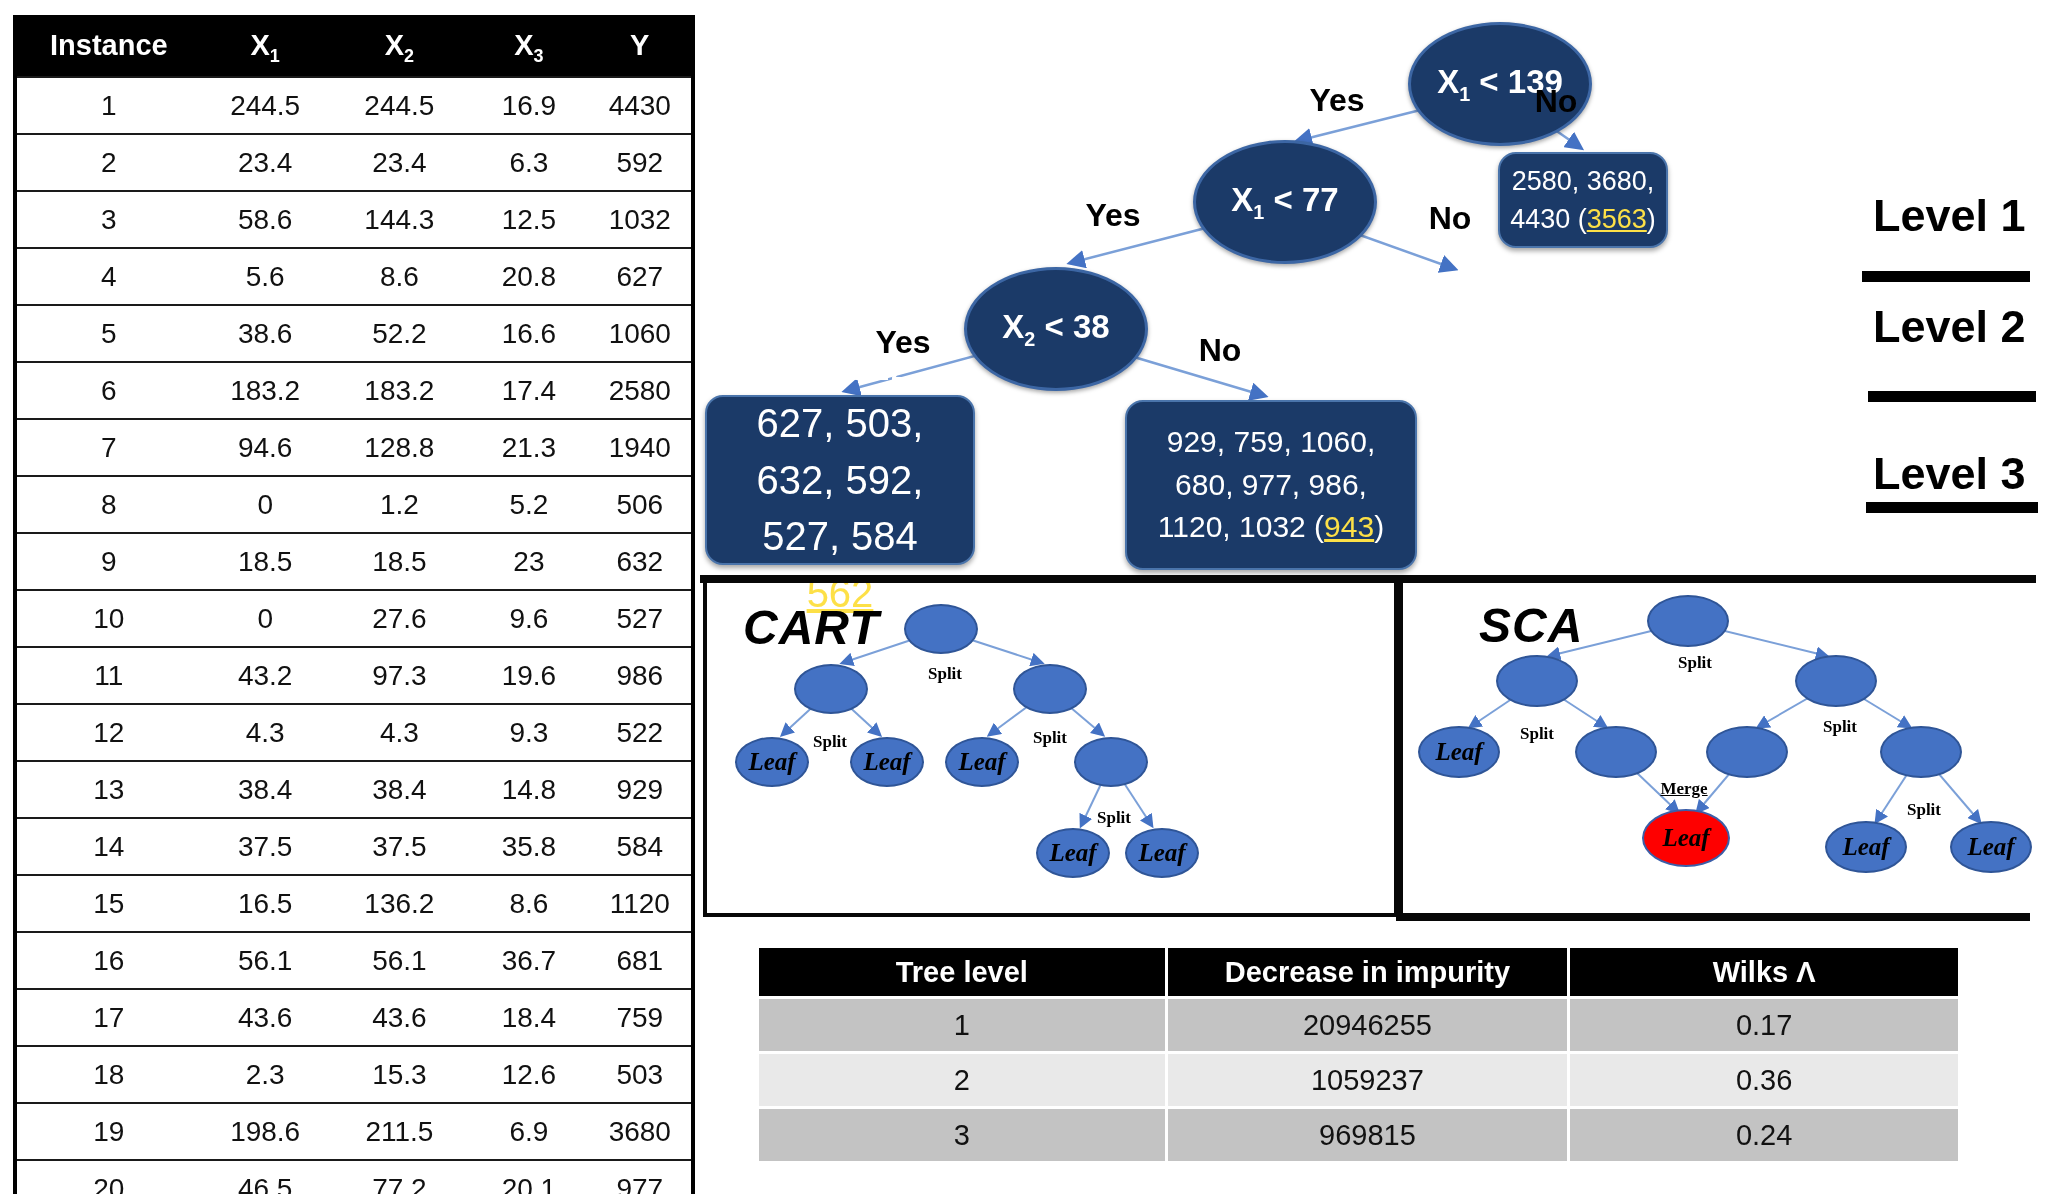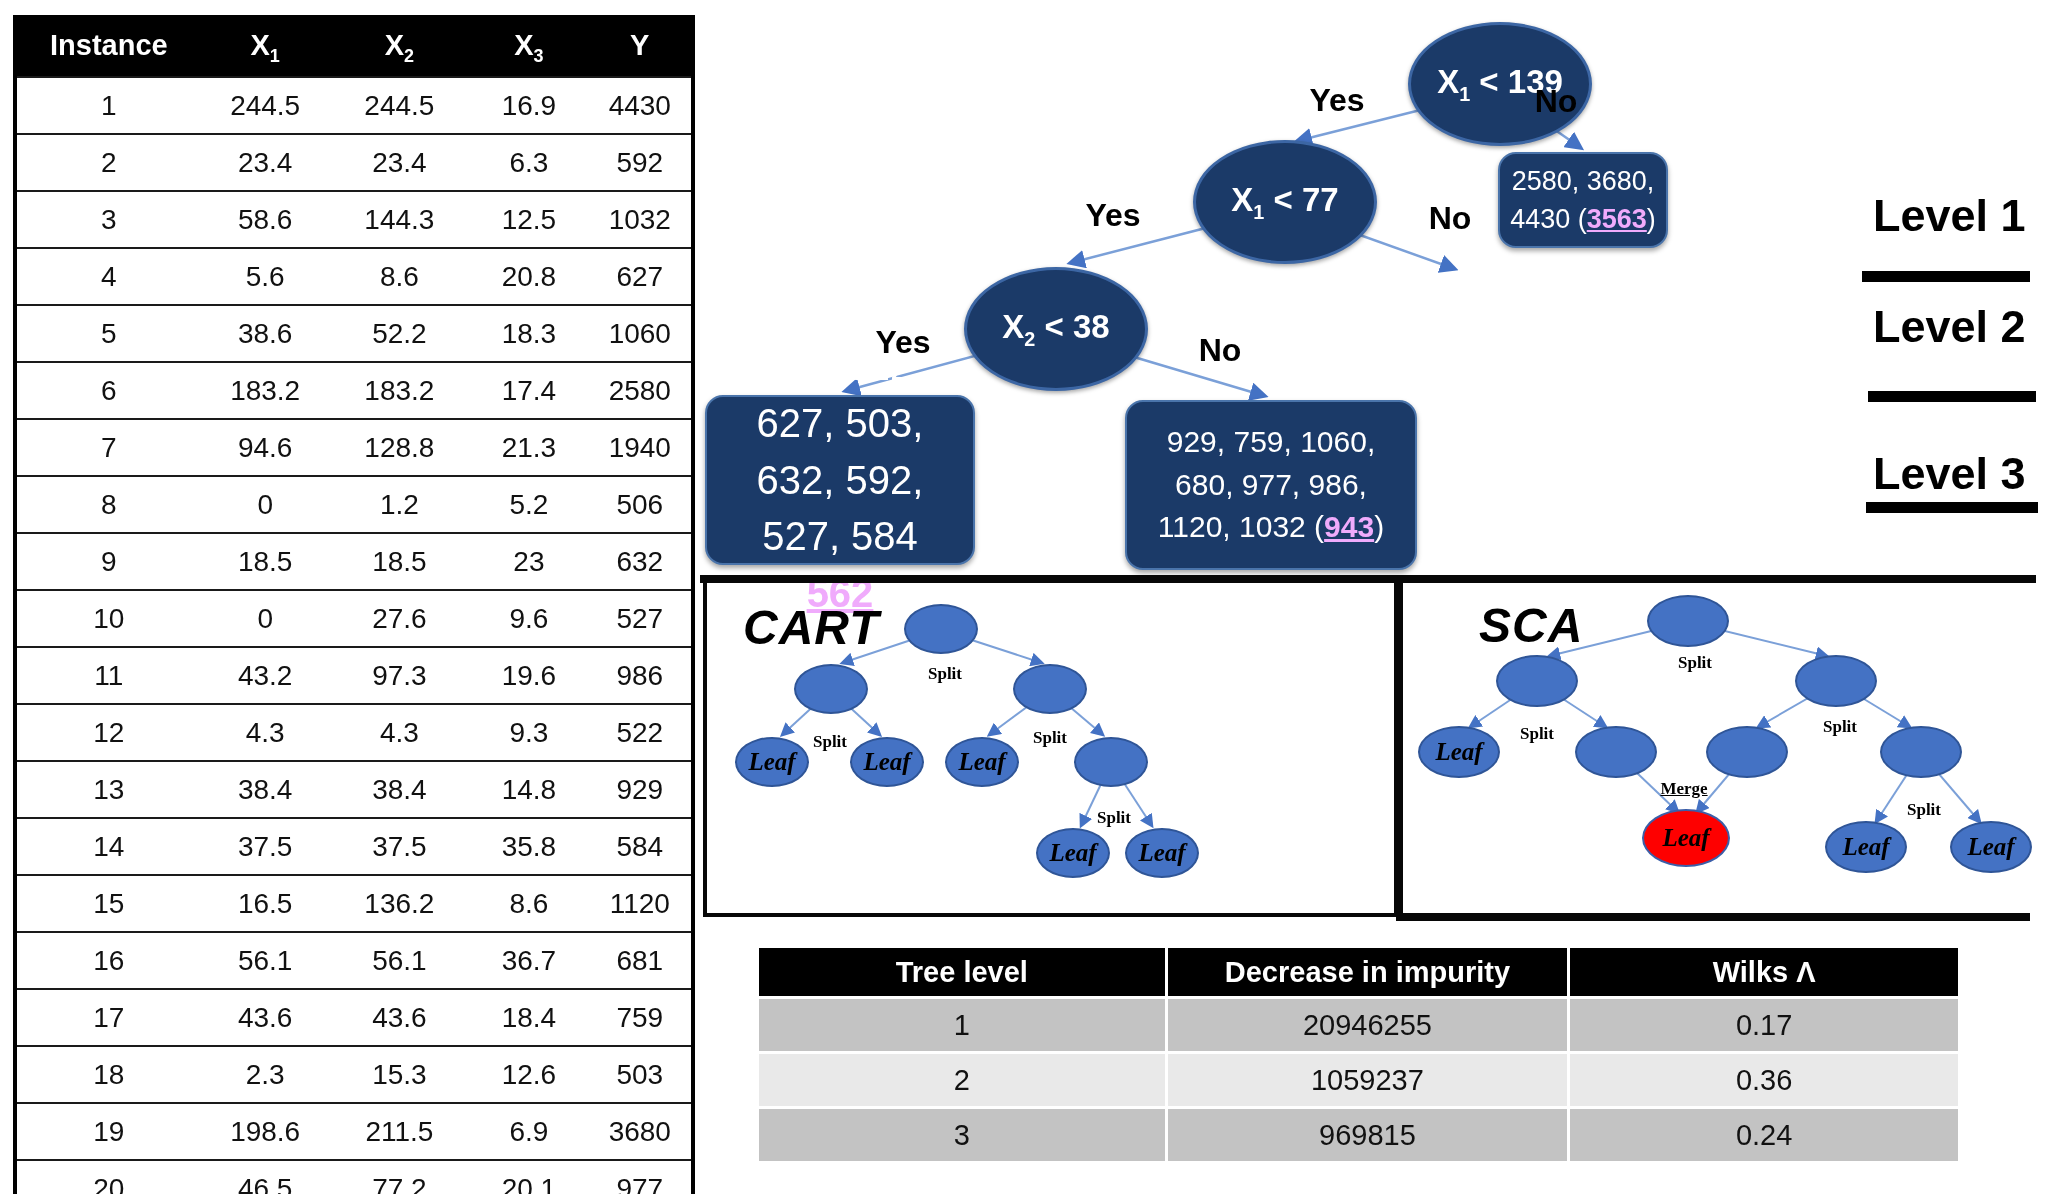--- a/index.html
+++ b/index.html
@@ -18,21 +18,21 @@
   
   .edges{position:absolute;left:0;top:0;pointer-events:none;}
   .dnode{position:absolute;background:#1b3a68;border:3px solid #3c66a4;border-radius:50%;
          color:#fff;display:flex;align-items:center;justify-content:center;
          font-size:33px;font-weight:bold;box-sizing:border-box;
          box-shadow:0 2px 4px rgba(0,0,0,.35);}
   .dnode sub{font-size:0.6em;}
   .dleaf{position:absolute;background:#1b3a68;border:2px solid #4a74ab;border-radius:18px;
          color:#fff;display:flex;align-items:center;justify-content:center;text-align:center;
          box-sizing:border-box;line-height:1.42;box-shadow:0 3px 5px rgba(0,0,0,.35);}
-  .mean{color:#f0abfc;font-weight:bold;text-decoration:underline;}
+  .mean{color:#fde047;font-weight:normal;text-decoration:underline;}
   .yn{position:absolute;transform:translate(-50%,-50%);font-weight:bold;font-size:32px;color:#000;}
   .lvl{position:absolute;font-weight:bold;font-size:45px;color:#000;white-space:nowrap;}
   .bar{position:absolute;background:#000;height:11px;}
 
   
   .hline{position:absolute;background:#070707;}
   .vline{position:absolute;background:#070707;}
   .cart-rect{position:absolute;left:703px;top:579px;width:695px;height:338px;
              border:4px solid #070707;box-sizing:border-box;}
 
@@ -104,21 +104,21 @@
           <td>4</td>
           <td>5.6</td>
           <td>8.6</td>
           <td>20.8</td>
           <td>627</td>
         </tr>
         <tr>
           <td>5</td>
           <td>38.6</td>
           <td>52.2</td>
-          <td>18.3</td>
+          <td>16.6</td>
           <td>1060</td>
         </tr>
         <tr>
           <td>6</td>
           <td>183.2</td>
           <td>183.2</td>
           <td>17.4</td>
           <td>2580</td>
         </tr>
         <tr>

